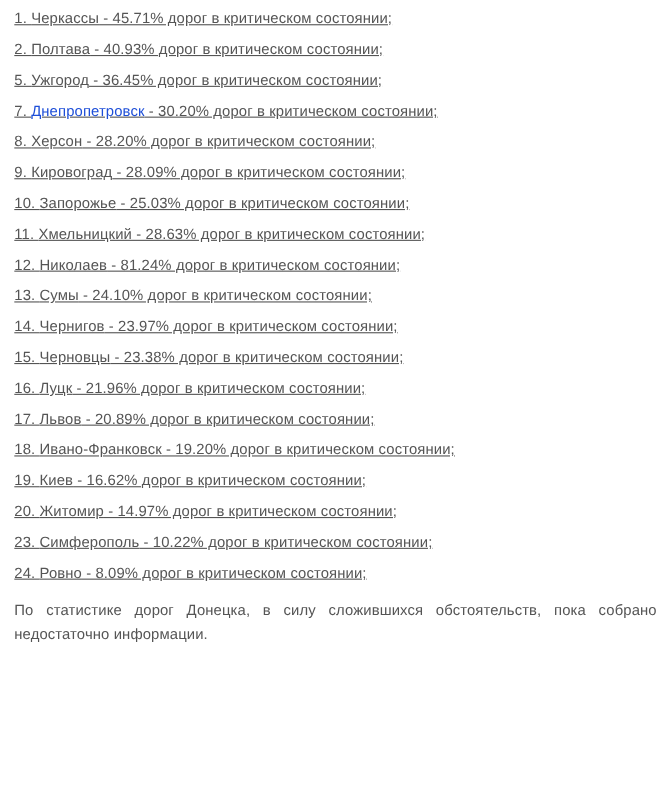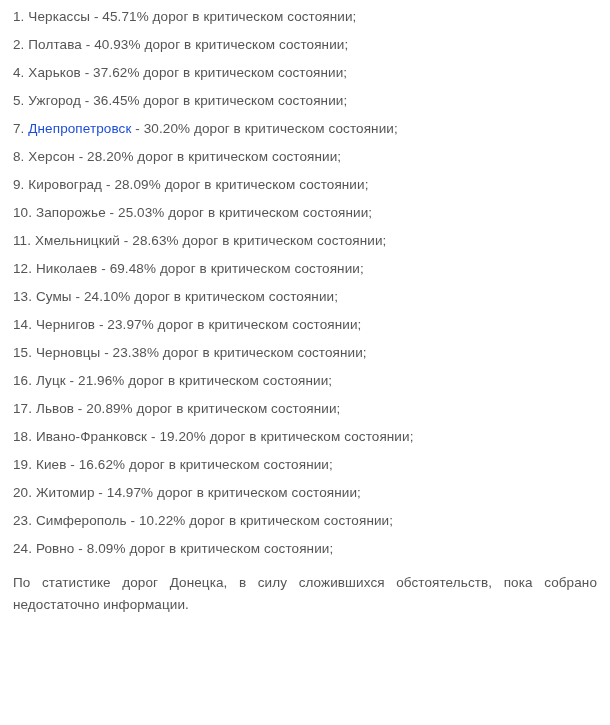--- a/index.html
+++ b/index.html
@@ -18,20 +18,21 @@
     padding: 9px 13px 0 13px;
     box-sizing: border-box;
     width: 610px;
   }
   .row {
     font-size: 13.5px;
     line-height: 16px;
     margin: 0 0 12px 0;
     white-space: nowrap;
     letter-spacing: 0.1px;
+    text-decoration: underline;
   }
   .city-link {
     color: #1d4ed8;
     text-decoration: none;
     cursor: pointer;
   }
   .footer {
     font-size: 13.5px;
     line-height: 22px;
     text-align: justify;
@@ -40,28 +41,27 @@
     color: #555555;
   }
 </style>
 </head>
 <body>
 
 <div class="page">
   <div>
       <div class="row"><span>1. </span><span>Черкассы</span><span> - 45.71% дорог в критическом состоянии;</span></div>
       <div class="row"><span>2. </span><span>Полтава</span><span> - 40.93% дорог в критическом состоянии;</span></div>
-      <div class="row"><span>4. </span><span>Харьков</span><span> - 37.62% дорог в критическом состоянии;</span></div>
       <div class="row"><span>5. </span><span>Ужгород</span><span> - 36.45% дорог в критическом состоянии;</span></div>
       <div class="row"><span>7. </span><a class="city-link" href="#">Днепропетровск</a><span> - 30.20% дорог в критическом состоянии;</span></div>
       <div class="row"><span>8. </span><span>Херсон</span><span> - 28.20% дорог в критическом состоянии;</span></div>
       <div class="row"><span>9. </span><span>Кировоград</span><span> - 28.09% дорог в критическом состоянии;</span></div>
       <div class="row"><span>10. </span><span>Запорожье</span><span> - 25.03% дорог в критическом состоянии;</span></div>
       <div class="row"><span>11. </span><span>Хмельницкий</span><span> - 28.63% дорог в критическом состоянии;</span></div>
-      <div class="row"><span>12. </span><span>Николаев</span><span> - 69.48% дорог в критическом состоянии;</span></div>
+      <div class="row"><span>12. </span><span>Николаев</span><span> - 81.24% дорог в критическом состоянии;</span></div>
       <div class="row"><span>13. </span><span>Сумы</span><span> - 24.10% дорог в критическом состоянии;</span></div>
       <div class="row"><span>14. </span><span>Чернигов</span><span> - 23.97% дорог в критическом состоянии;</span></div>
       <div class="row"><span>15. </span><span>Черновцы</span><span> - 23.38% дорог в критическом состоянии;</span></div>
       <div class="row"><span>16. </span><span>Луцк</span><span> - 21.96% дорог в критическом состоянии;</span></div>
       <div class="row"><span>17. </span><span>Львов</span><span> - 20.89% дорог в критическом состоянии;</span></div>
       <div class="row"><span>18. </span><span>Ивано-Франковск</span><span> - 19.20% дорог в критическом состоянии;</span></div>
       <div class="row"><span>19. </span><span>Киев</span><span> - 16.62% дорог в критическом состоянии;</span></div>
       <div class="row"><span>20. </span><span>Житомир</span><span> - 14.97% дорог в критическом состоянии;</span></div>
       <div class="row"><span>23. </span><span>Симферополь</span><span> - 10.22% дорог в критическом состоянии;</span></div>
       <div class="row"><span>24. </span><span>Ровно</span><span> - 8.09% дорог в критическом состоянии;</span></div>

